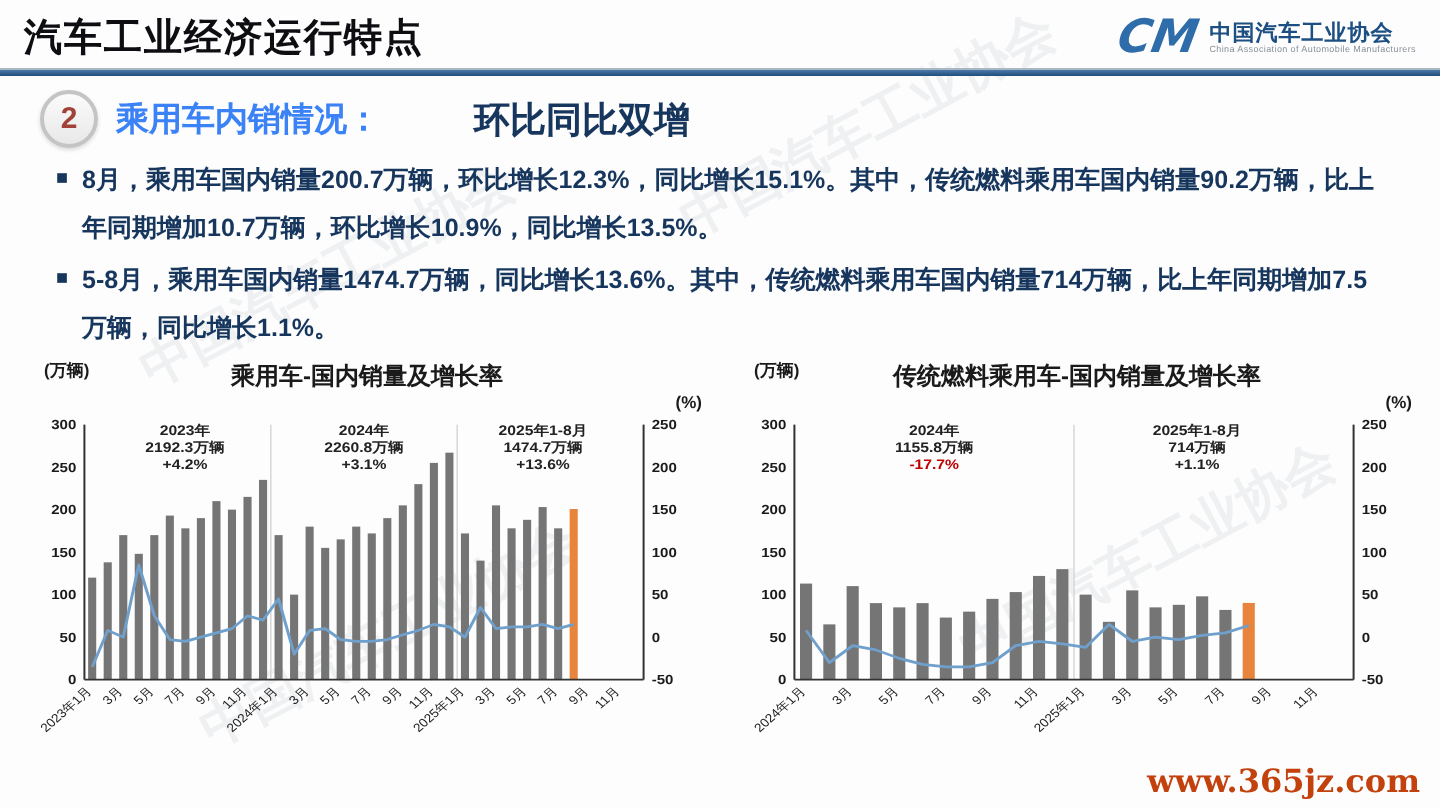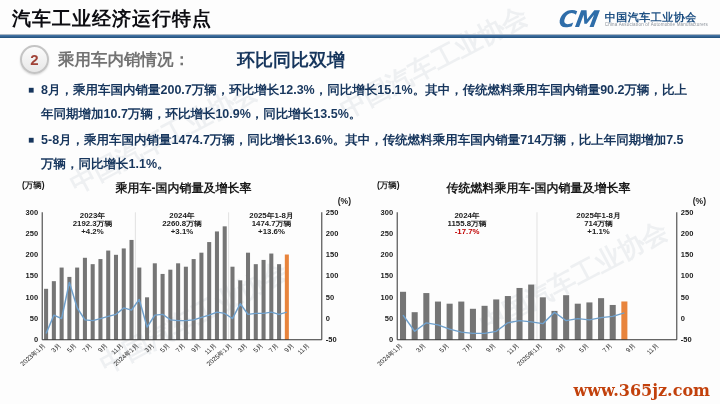--- a/index.html
+++ b/index.html
@@ -30,21 +30,21 @@
   .divider{height:3px;background:linear-gradient(to bottom,#4a79ab,#1f4e79);border-top:1px solid #aab6c2;}
   
   .section-row{display:flex;align-items:center;gap:9px;margin:7px 0 2px 20px;}
   .section-num{
     width:25px;height:25px;border-radius:50%;border:2px solid #c4c4c4;
     background:linear-gradient(#fbfbfb,#e8e8e8);
     display:flex;align-items:center;justify-content:center;
     font-size:15px;font-weight:700;color:#a04237;
     box-shadow:0 1px 2px rgba(0,0,0,.15);
   }
-  .section-title{font-size:16.5px;font-weight:800;color:#737373;}
+  .section-title{font-size:16.5px;font-weight:800;color:#3b82f6;}
   .section-sub{font-size:18px;font-weight:800;color:#17365D;margin-left:38px;}
   
   .bullets{margin:4px 24px 0 28px;}
   .bullet{display:flex;gap:7px;font-size:12.5px;font-weight:600;line-height:1.92;color:#17365D;margin-bottom:2px;}
   .bullet-marker{flex:0 0 auto;font-size:10px;line-height:2.4;}
   
   .charts-row{display:flex;justify-content:space-between;padding:2px 4px 0 6px;}
   .chart{width:356px;position:relative;}
   .chart-title{display:block;text-align:center;font-size:12px;font-weight:800;color:#1a1a1a;margin-bottom:0;}
   .unit-left{position:absolute;left:16px;top:0;font-size:8.5px;font-weight:700;color:#1a1a1a;}

